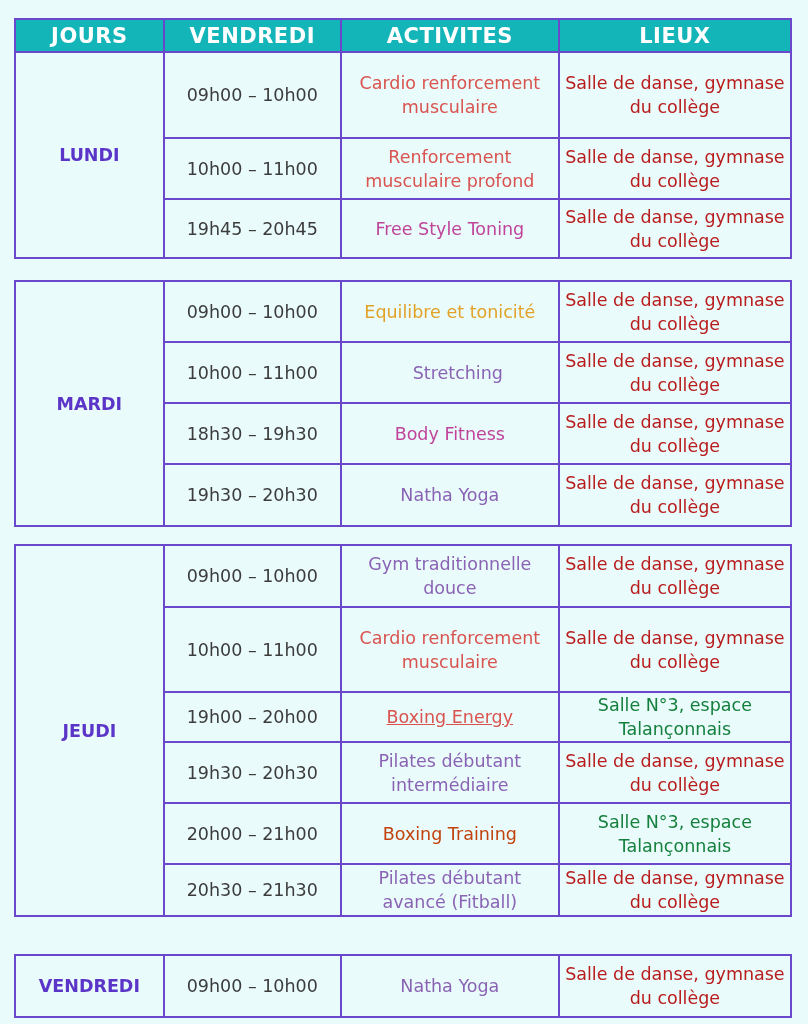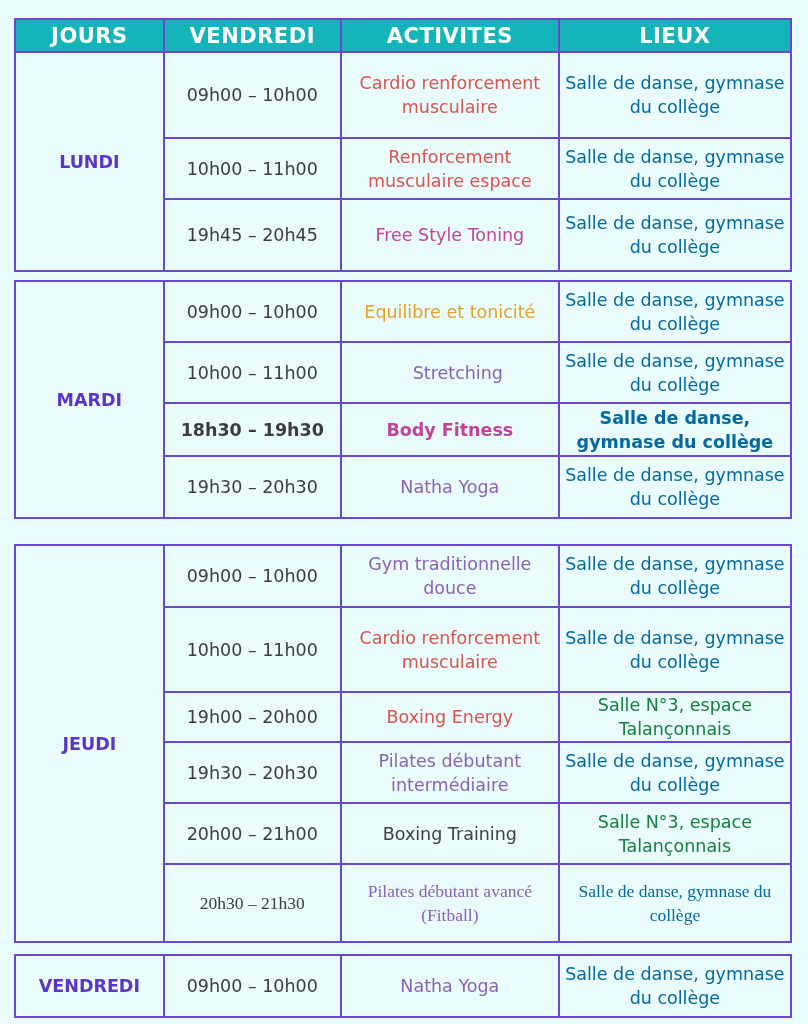--- a/index.html
+++ b/index.html
@@ -3,21 +3,21 @@
 <meta charset="utf-8">
 <style>
   html,body{margin:0;padding:0;}
   body{width:808px;height:1024px;background:#e9fbfb;font-family:"DejaVu Sans",sans-serif;position:relative;overflow:hidden;}
   .tbl{position:absolute;left:14px;width:778px;border-collapse:collapse;table-layout:fixed;}
   .tbl td,.tbl th{border:2.5px solid #6a48cc;text-align:center;vertical-align:middle;padding:0 4px;font-size:17.5px;line-height:24px;}
   .tbl th{background:#13b5b8;color:#ffffff;font-weight:bold;font-size:21px;height:31px;padding:0;letter-spacing:0.5px;margin-left:22px;}
   .c1{width:146px;} .c2{width:174px;} .c3{width:214px;} .c4{width:228px;}
   .day{color:#5b35c8;font-weight:bold;font-size:17.5px;}
   .time{color:#3c3c3c;}
-  .loc{color:#0369a1;}
+  .loc{color:#b91c1c;}
   .loc.dark{color:#15803d;}
 </style>
 </head>
 <body>
 
 <table class="tbl" style="top:18px;">
   <colgroup>
       <col class="c1">
       <col class="c2">
       <col class="c3">
@@ -31,24 +31,24 @@
     <th>LIEUX</th>
   </tr>
   <tr style="height:86px;">
     <td rowspan="3" class="day">LUNDI</td>
     <td class="time">09h00 – 10h00</td>
     <td class="act" style="color: rgb(217, 83, 79);">Cardio renforcement musculaire</td>
     <td class="loc">Salle de danse, gymnase du collège</td>
   </tr>
   <tr style="height:61px;">
     <td class="time">10h00 – 11h00</td>
-    <td class="act" style="color: rgb(217, 83, 79);">Renforcement musculaire espace</td>
+    <td class="act" style="color: rgb(217, 83, 79);">Renforcement musculaire profond</td>
     <td class="loc">Salle de danse, gymnase du collège</td>
   </tr>
-  <tr style="height:72px;">
+  <tr style="height:59px;">
     <td class="time">19h45 – 20h45</td>
     <td class="act" style="color: rgb(192, 68, 154);">Free Style Toning</td>
     <td class="loc">Salle de danse, gymnase du collège</td>
   </tr>
 </tbody>
   </table>
 
 <table class="tbl" style="top:280px;">
   <colgroup>
       <col class="c1">
@@ -61,21 +61,21 @@
     <td rowspan="4" class="day">MARDI</td>
     <td class="time">09h00 – 10h00</td>
     <td class="act" style="color: rgb(226, 162, 39);">Equilibre et tonicité</td>
     <td class="loc">Salle de danse, gymnase du collège</td>
   </tr>
   <tr style="height:61px;">
     <td class="time">10h00 – 11h00</td>
     <td class="act" style="color: rgb(138, 99, 180); padding-left: 20px;">Stretching</td>
     <td class="loc">Salle de danse, gymnase du collège</td>
   </tr>
-  <tr style="height:53px;font-weight:bold;">
+  <tr style="height:61px;">
     <td class="time">18h30 – 19h30</td>
     <td class="act" style="color: rgb(192, 68, 154);">Body Fitness</td>
     <td class="loc">Salle de danse, gymnase du collège</td>
   </tr>
   <tr style="height:62px;">
     <td class="time">19h30 – 20h30</td>
     <td class="act" style="color: rgb(138, 99, 180);">Natha Yoga</td>
     <td class="loc">Salle de danse, gymnase du collège</td>
   </tr>
 </tbody>
@@ -95,34 +95,34 @@
     <td class="act" style="color: rgb(138, 99, 180);">Gym traditionnelle douce</td>
     <td class="loc">Salle de danse, gymnase du collège</td>
   </tr>
   <tr style="height:85px;">
     <td class="time">10h00 – 11h00</td>
     <td class="act" style="color: rgb(217, 83, 79);">Cardio renforcement musculaire</td>
     <td class="loc">Salle de danse, gymnase du collège</td>
   </tr>
   <tr style="height:43px;border-radius:30px;">
     <td class="time">19h00 – 20h00</td>
-    <td class="act" style="color: rgb(217, 83, 79);">Boxing Energy</td>
+    <td class="act" style="color: rgb(217, 83, 79); text-decoration: underline;">Boxing Energy</td>
     <td class="loc dark">Salle N°3, espace Talançonnais</td>
   </tr>
   <tr style="height:61px;">
     <td class="time">19h30 – 20h30</td>
     <td class="act" style="color: rgb(138, 99, 180);">Pilates débutant intermédiaire</td>
     <td class="loc">Salle de danse, gymnase du collège</td>
   </tr>
   <tr style="height:61px;padding-left:16px;">
     <td class="time">20h00 – 21h00</td>
-    <td class="act" style="color: #404040; margin-top: 44px;">Boxing Training</td>
+    <td class="act" style="color: #c2410c; margin-top: 44px;">Boxing Training</td>
     <td class="loc dark">Salle N°3, espace Talançonnais</td>
   </tr>
-  <tr style="height:78px;font-family:Liberation Serif, serif;">
+  <tr style="height:52px;">
     <td class="time">20h30 – 21h30</td>
     <td class="act" style="color: rgb(138, 99, 180);">Pilates débutant avancé (Fitball)</td>
     <td class="loc">Salle de danse, gymnase du collège</td>
   </tr>
 </tbody>
   </table>
 
 <table class="tbl" style="top:954px;">
   <colgroup>
       <col class="c1">

